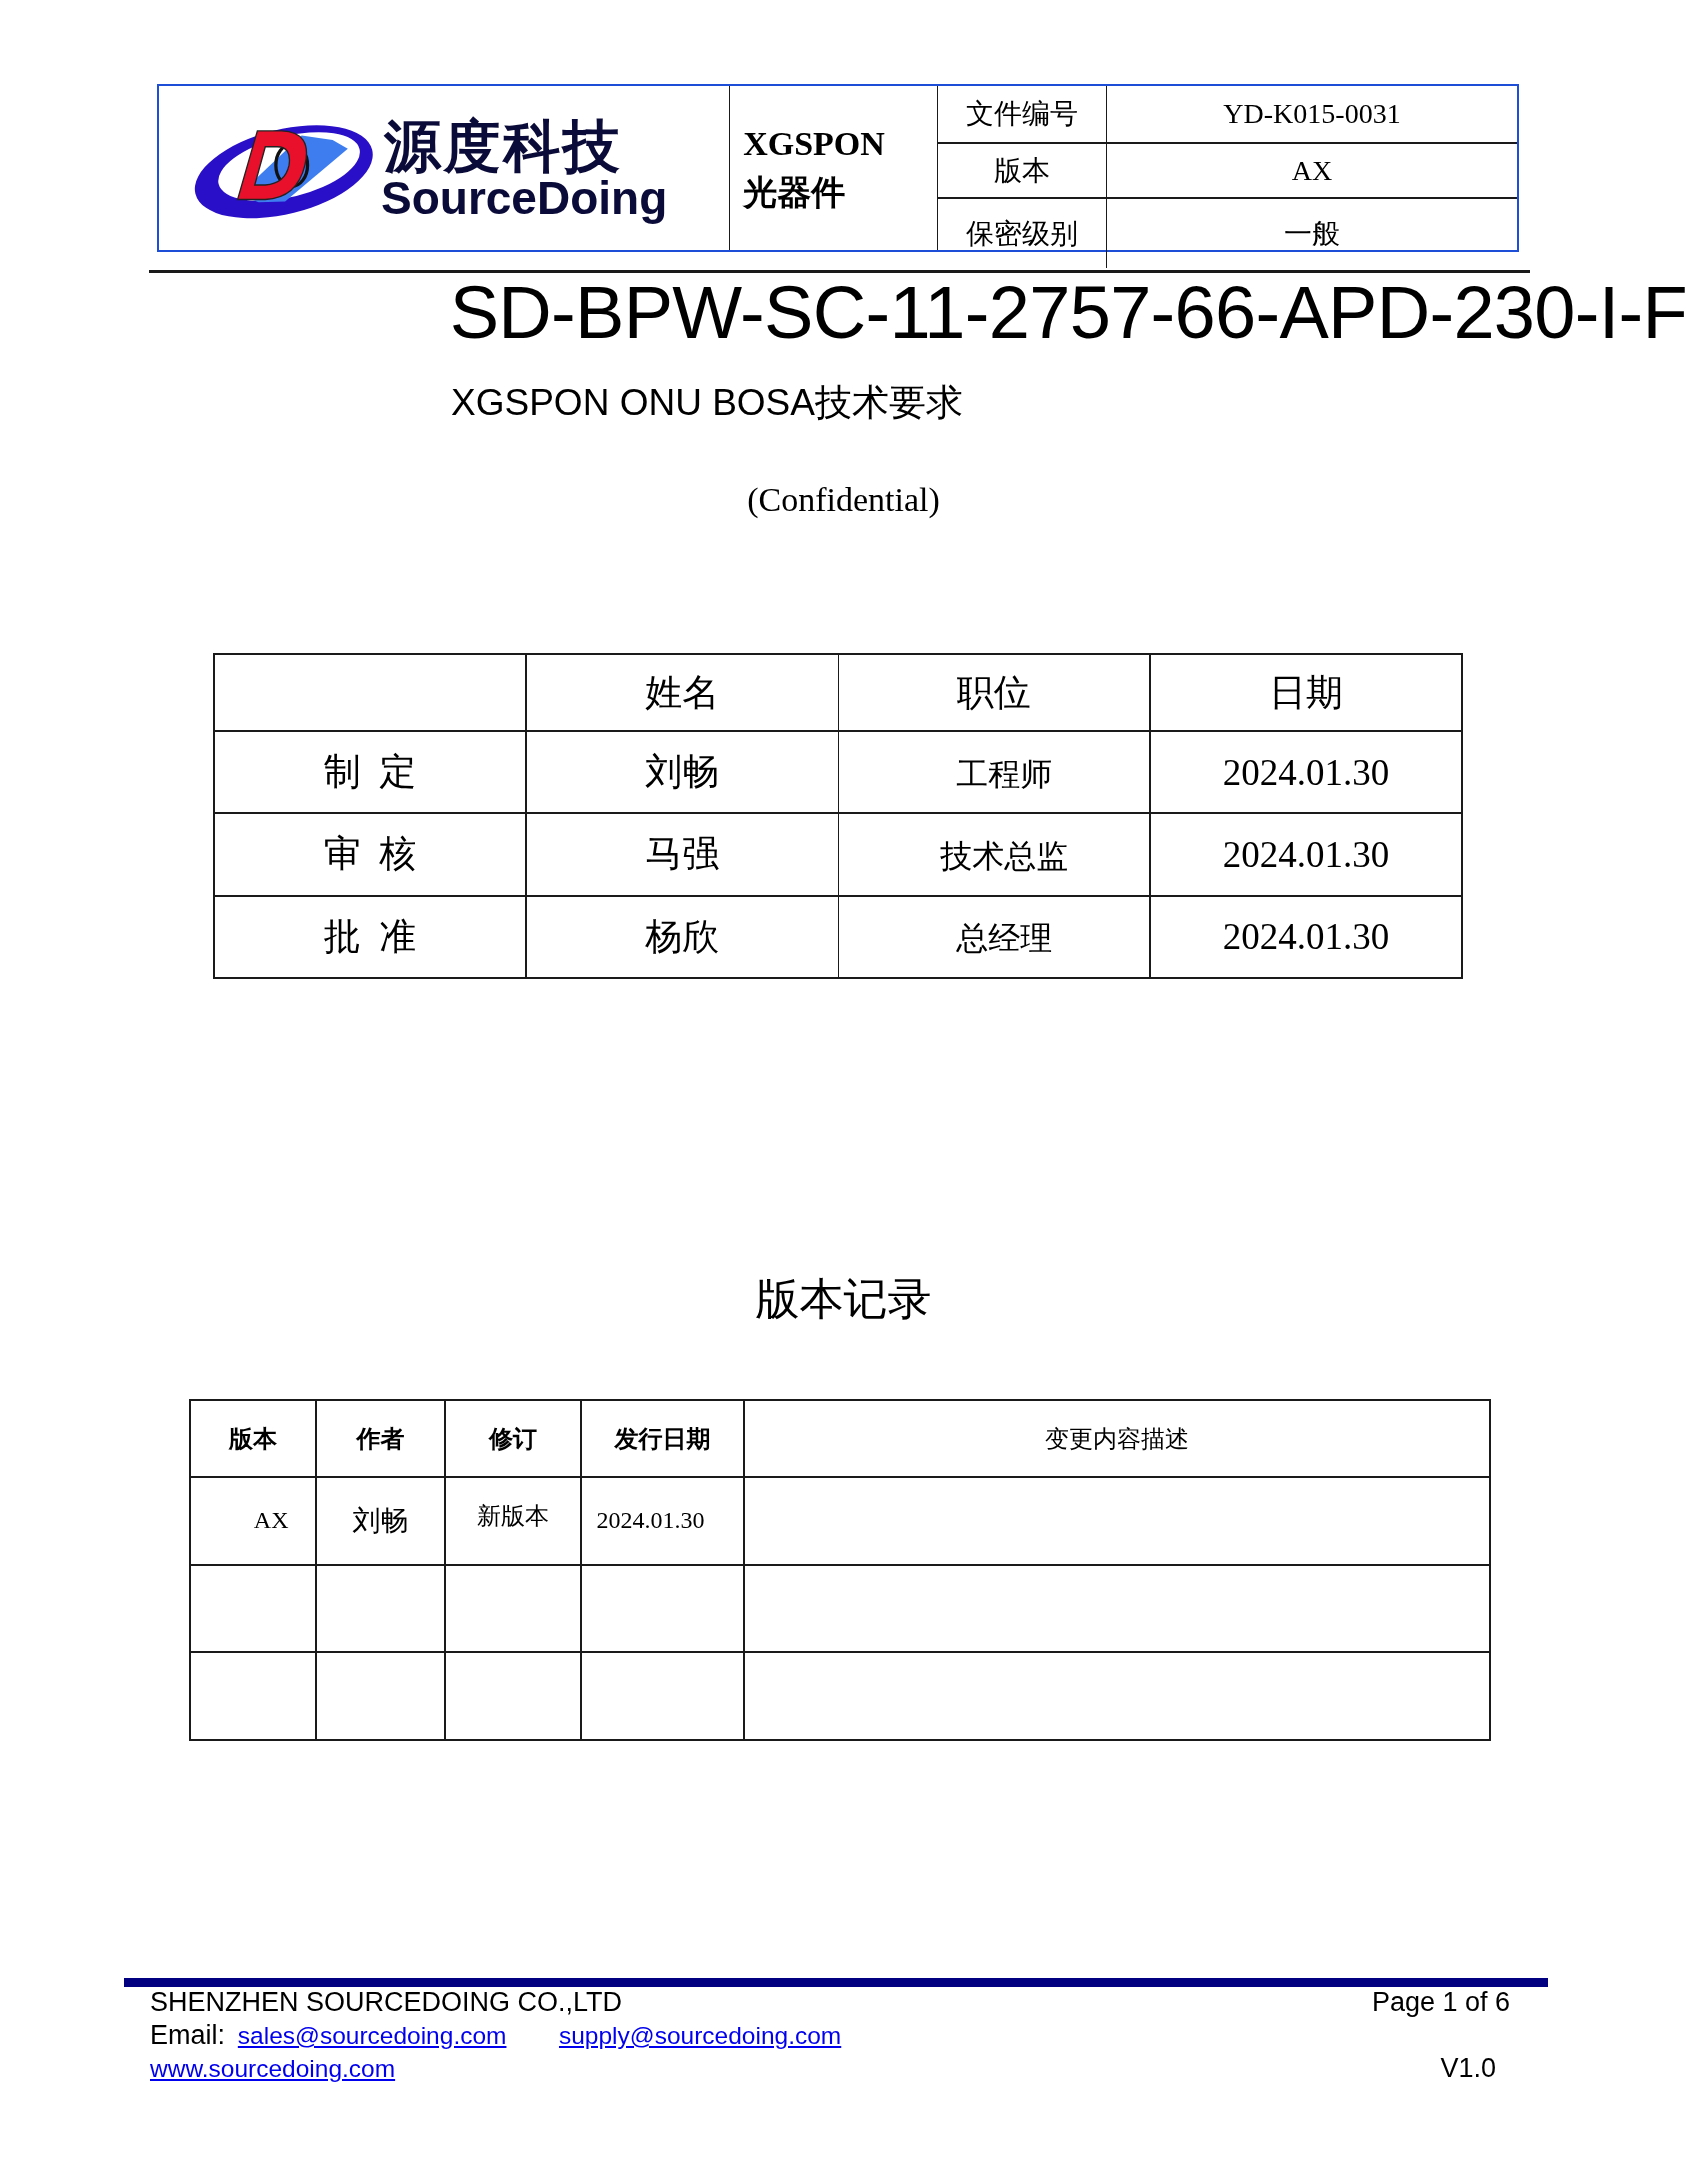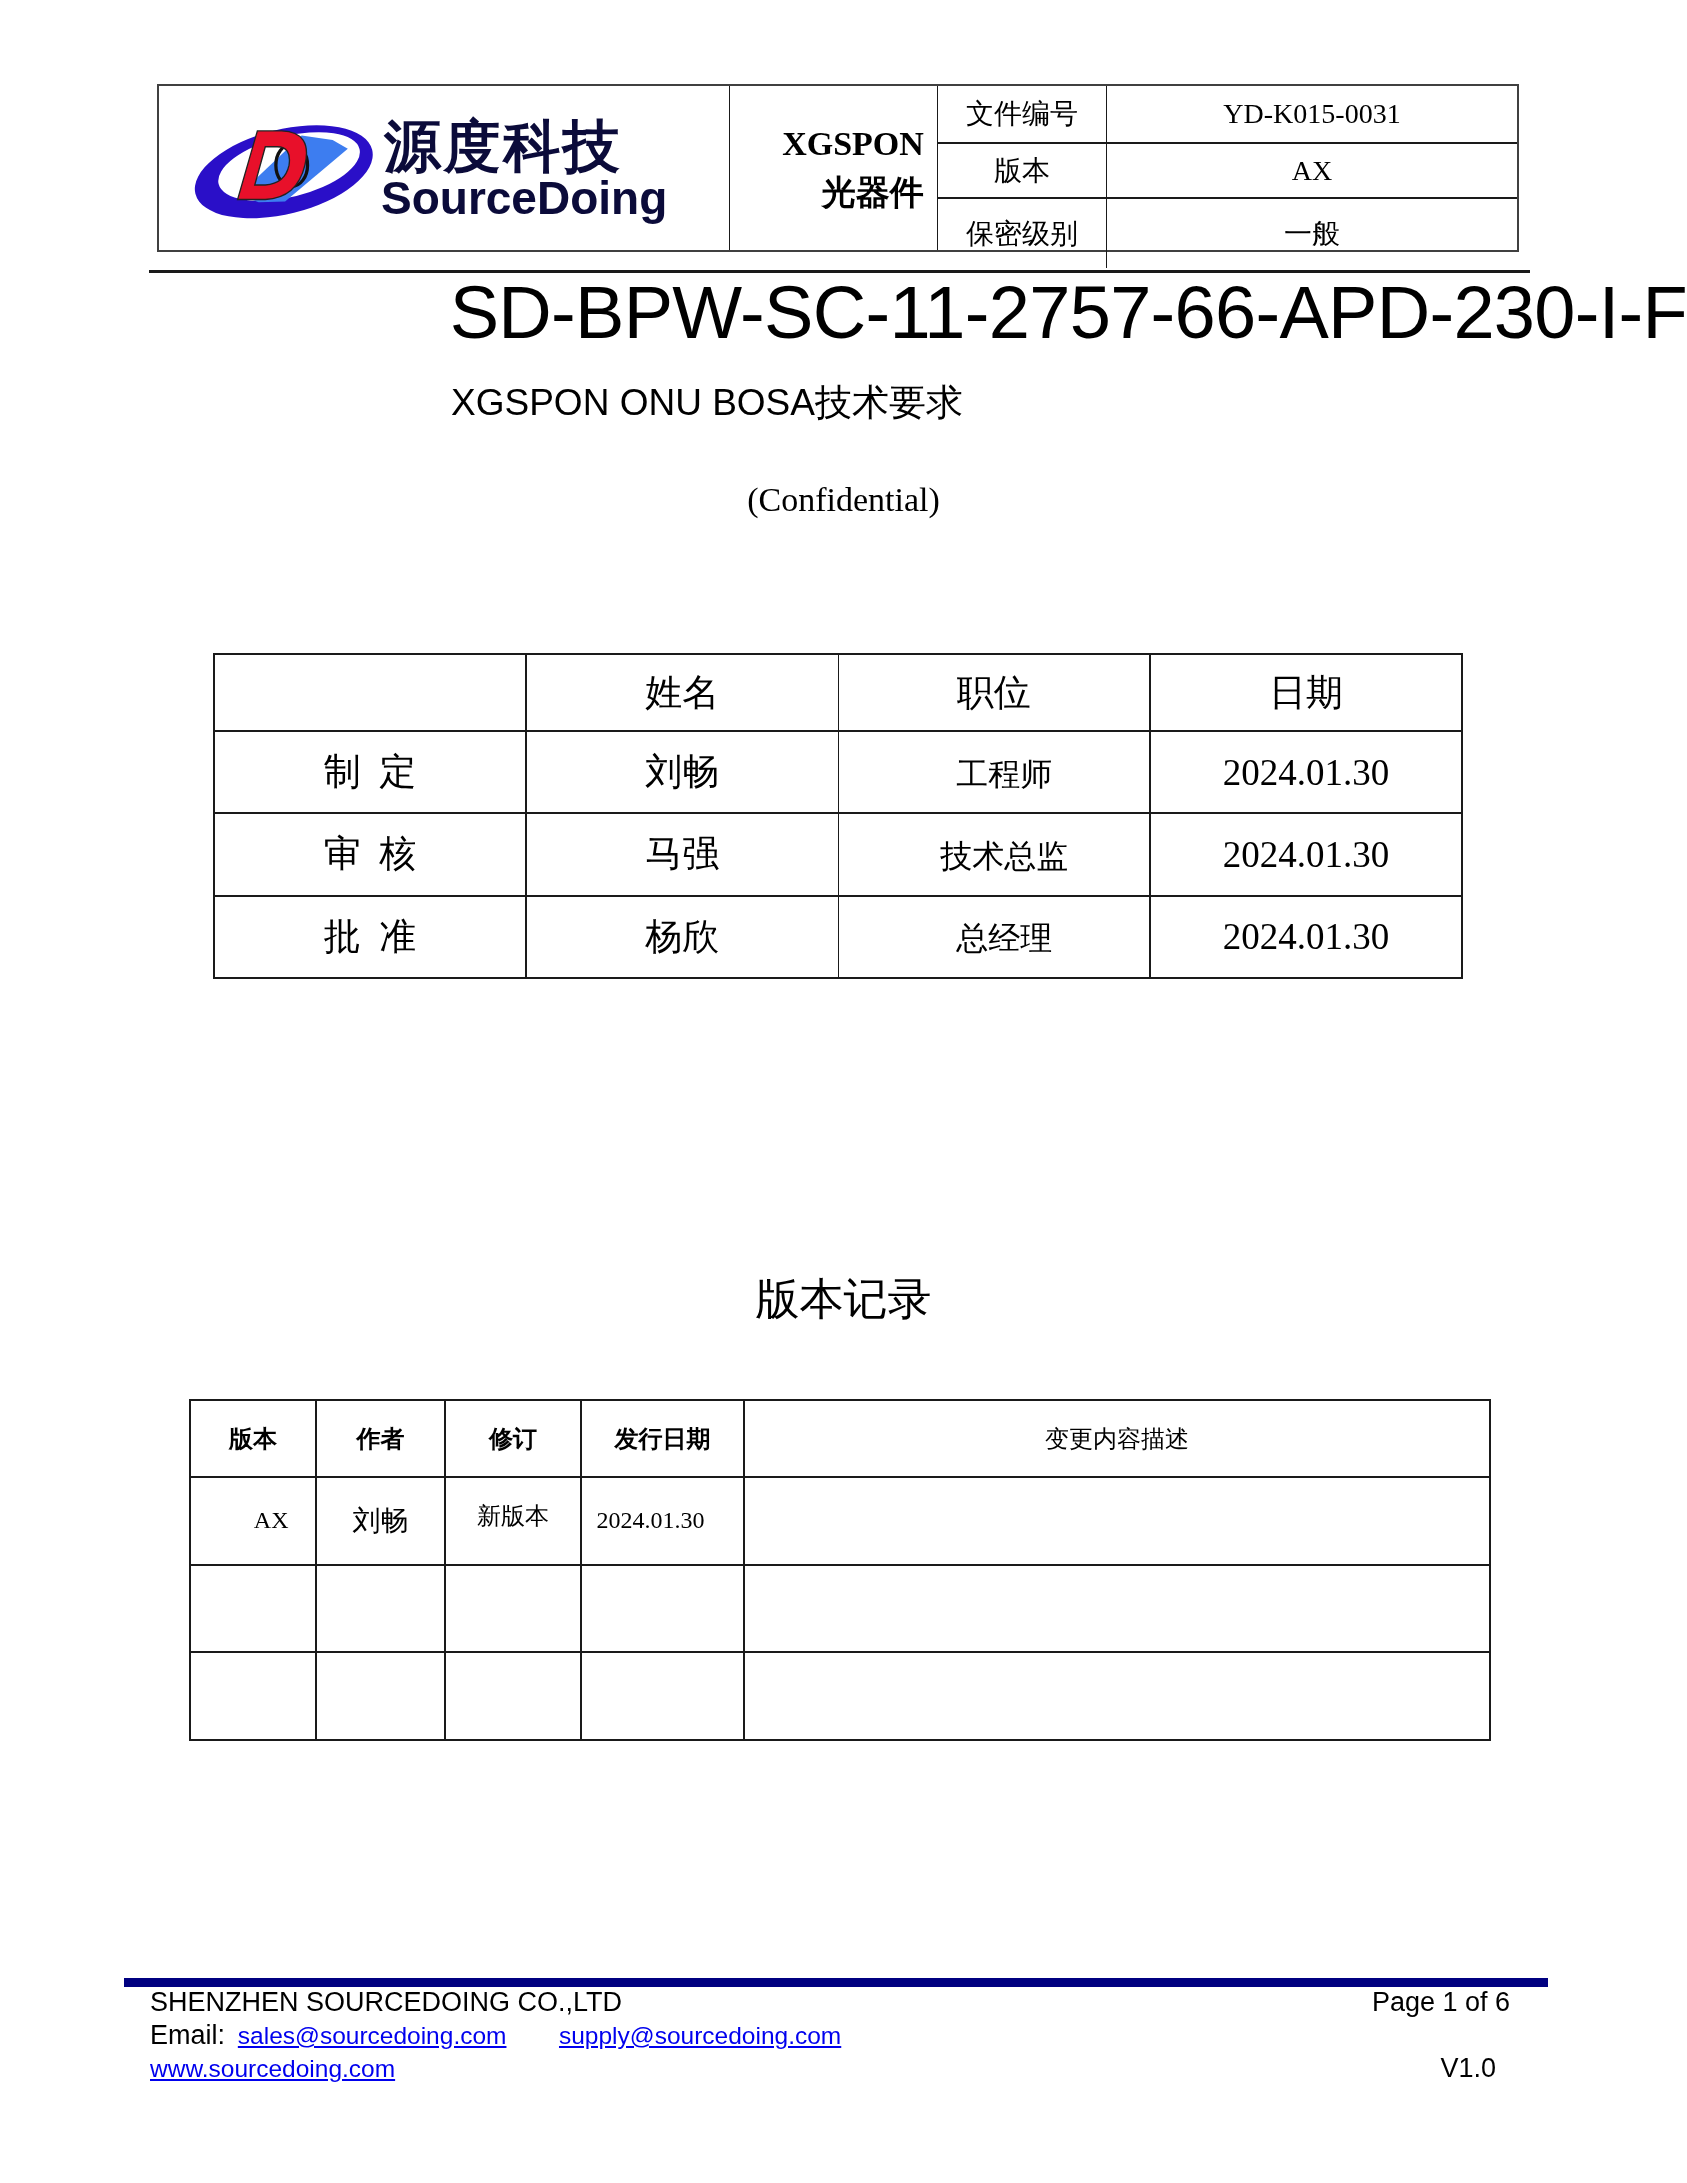--- a/index.html
+++ b/index.html
@@ -1,22 +1,22 @@
 <!DOCTYPE html>
 <html style="font-size:10.6px"><head>
 <meta charset="utf-8">
 <style>
   html, body { margin: 0; padding: 0; background: #ffffff; }
   body { width: 1687px; height: 2183px; position: relative; overflow: hidden; color: #000; font-family: "Liberation Serif", serif; }
   .abs { position: absolute; }
 
   
-  .hdr { position: absolute; left: 157px; top: 84px; width: 1362px; height: 168px; border: 2px solid #404040; box-sizing: border-box; }
+  .hdr { position: absolute; left: 157px; top: 84px; width: 1362px; height: 168px; border: 2px solid #1d4ed8; box-sizing: border-box; }
   .hdr .logo-cell { position: absolute; left: 0; top: 0; width: 571px; height: 100%; border-right: 1.3px solid #1a1a1a; box-sizing: border-box; }
-  .hdr .prod-cell { position: absolute; left: 571px; top: 0; width: 208px; height: 100%; border-right: 1.3px solid #1a1a1a; box-sizing: border-box; display: flex; align-items: center; justify-content: center; text-align: right; font-family: "Liberation Serif", serif; font-weight: bold; font-size: 34px; line-height: 49px; padding: 0 13.2px; }
+  .hdr .prod-cell { position: absolute; left: 571px; top: 0; width: 208px; height: 100%; border-right: 1.3px solid #1a1a1a; box-sizing: border-box; display: flex; align-items: center; justify-content: center; text-align: left; font-family: "Liberation Serif", serif; font-weight: bold; font-size: 34px; line-height: 49px; padding: 0 13.2px; }
   .hdr .meta { position: absolute; left: 779px; top: 0; right: 0; height: 100%; }
   .hdr .meta-row { position: absolute; left: 0; right: 0; height: 56px; display: flex; box-sizing: border-box; }
   .hdr .meta-row + .meta-row { border-top: 2px solid #1a1a1a; }
   .hdr .meta-label { width: 169px; border-right: 1.3px solid #1a1a1a; box-sizing: border-box; display: flex; align-items: center; justify-content: center; font-size: 28px; }
   .hdr .meta-val { flex: 1; display: flex; align-items: center; justify-content: center; font-size: 28px; }
 
   .rule { position: absolute; left: 149px; top: 270px; width: 1381px; height: 2.6px; background: #1a1a1a; }
 
   .title { position: absolute; left: 0; width: 1687px; top: 266px; text-align: right; font-family: "Liberation Sans", sans-serif; font-size: 74px; line-height: 93px; letter-spacing: -0.7px; }
   .subtitle { position: absolute; left: 0; width: 1494px; top: 376px; text-align: center; font-family: "Liberation Sans", sans-serif; font-size: 37px; line-height: 53px; padding-right: 80px; box-sizing: border-box; }

